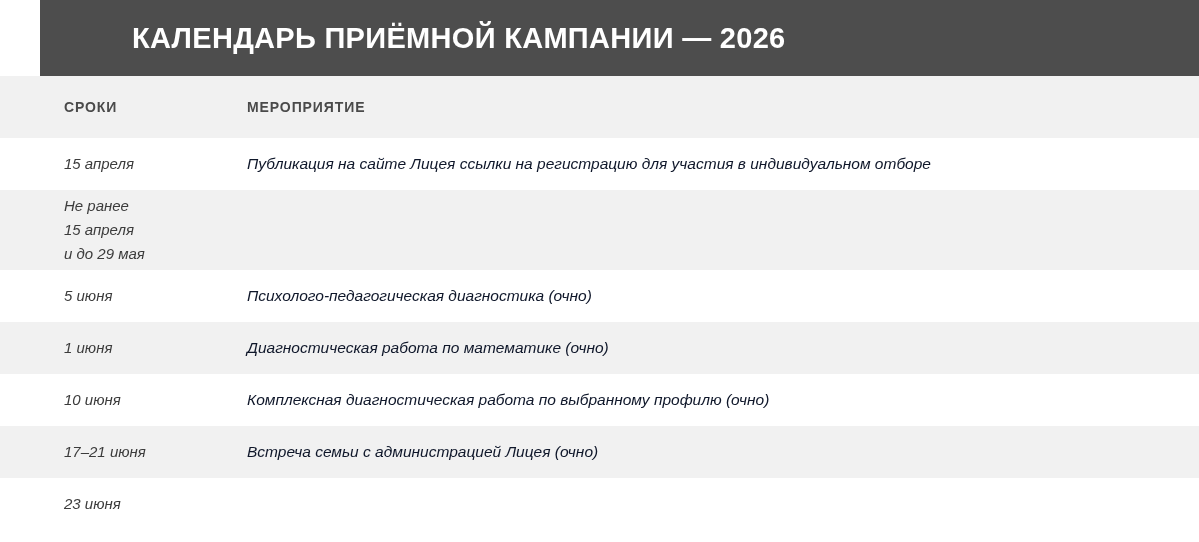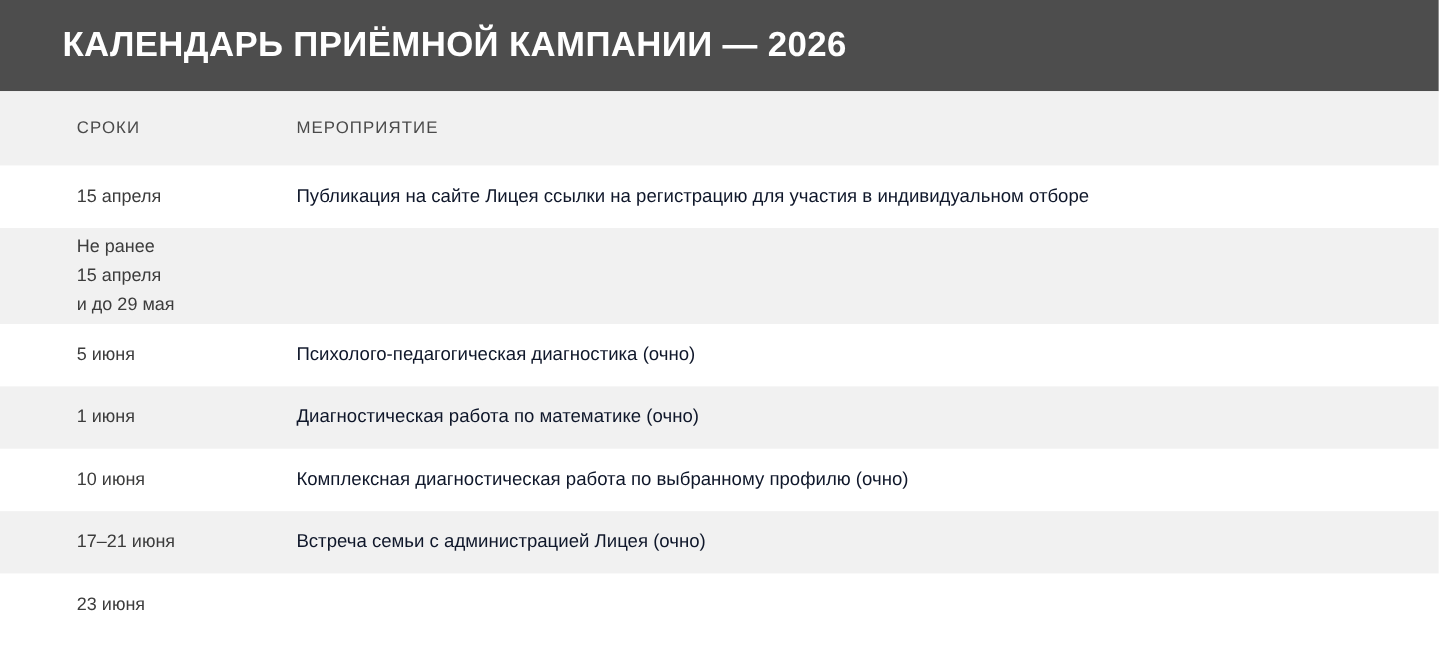--- a/index.html
+++ b/index.html
@@ -16,21 +16,22 @@
     position: relative;
     background: #ffffff;
   }
 
   
   .title-band {
     height: 76px;
     background: #4d4d4d;
     display: flex;
     align-items: center;
-    padding-left: 52px;
+    padding-left: 92px;
+    margin-left: 40px;
   }
   .title-text {
     color: #ffffff;
     font-size: 29px;
     font-weight: bold;
     letter-spacing: 0.3px;
     line-height: 1;
     white-space: nowrap;
   }
 
@@ -56,27 +57,27 @@
     flex: 0 0 247px;
   }
   .col-event {
     flex: 1 1 auto;
     padding-right: 24px;
   }
 
   .head-cell {
     color: #4a4a4a;
     font-size: 14px;
-    font-weight: normal;
+    font-weight: bold;
     letter-spacing: 0.9px;
     text-transform: uppercase;
     white-space: nowrap;
   }
 
-  .data-row { height: 52px; }
+  .data-row { height: 52px; font-style: italic; }
   .data-row.tall { height: 80px; }
 
   .cell-date {
     color: #3c3c3c;
     font-size: 15px;
     line-height: 24px;
     white-space: pre-line;
   }
   .cell-event {
     color: #0f172a;

